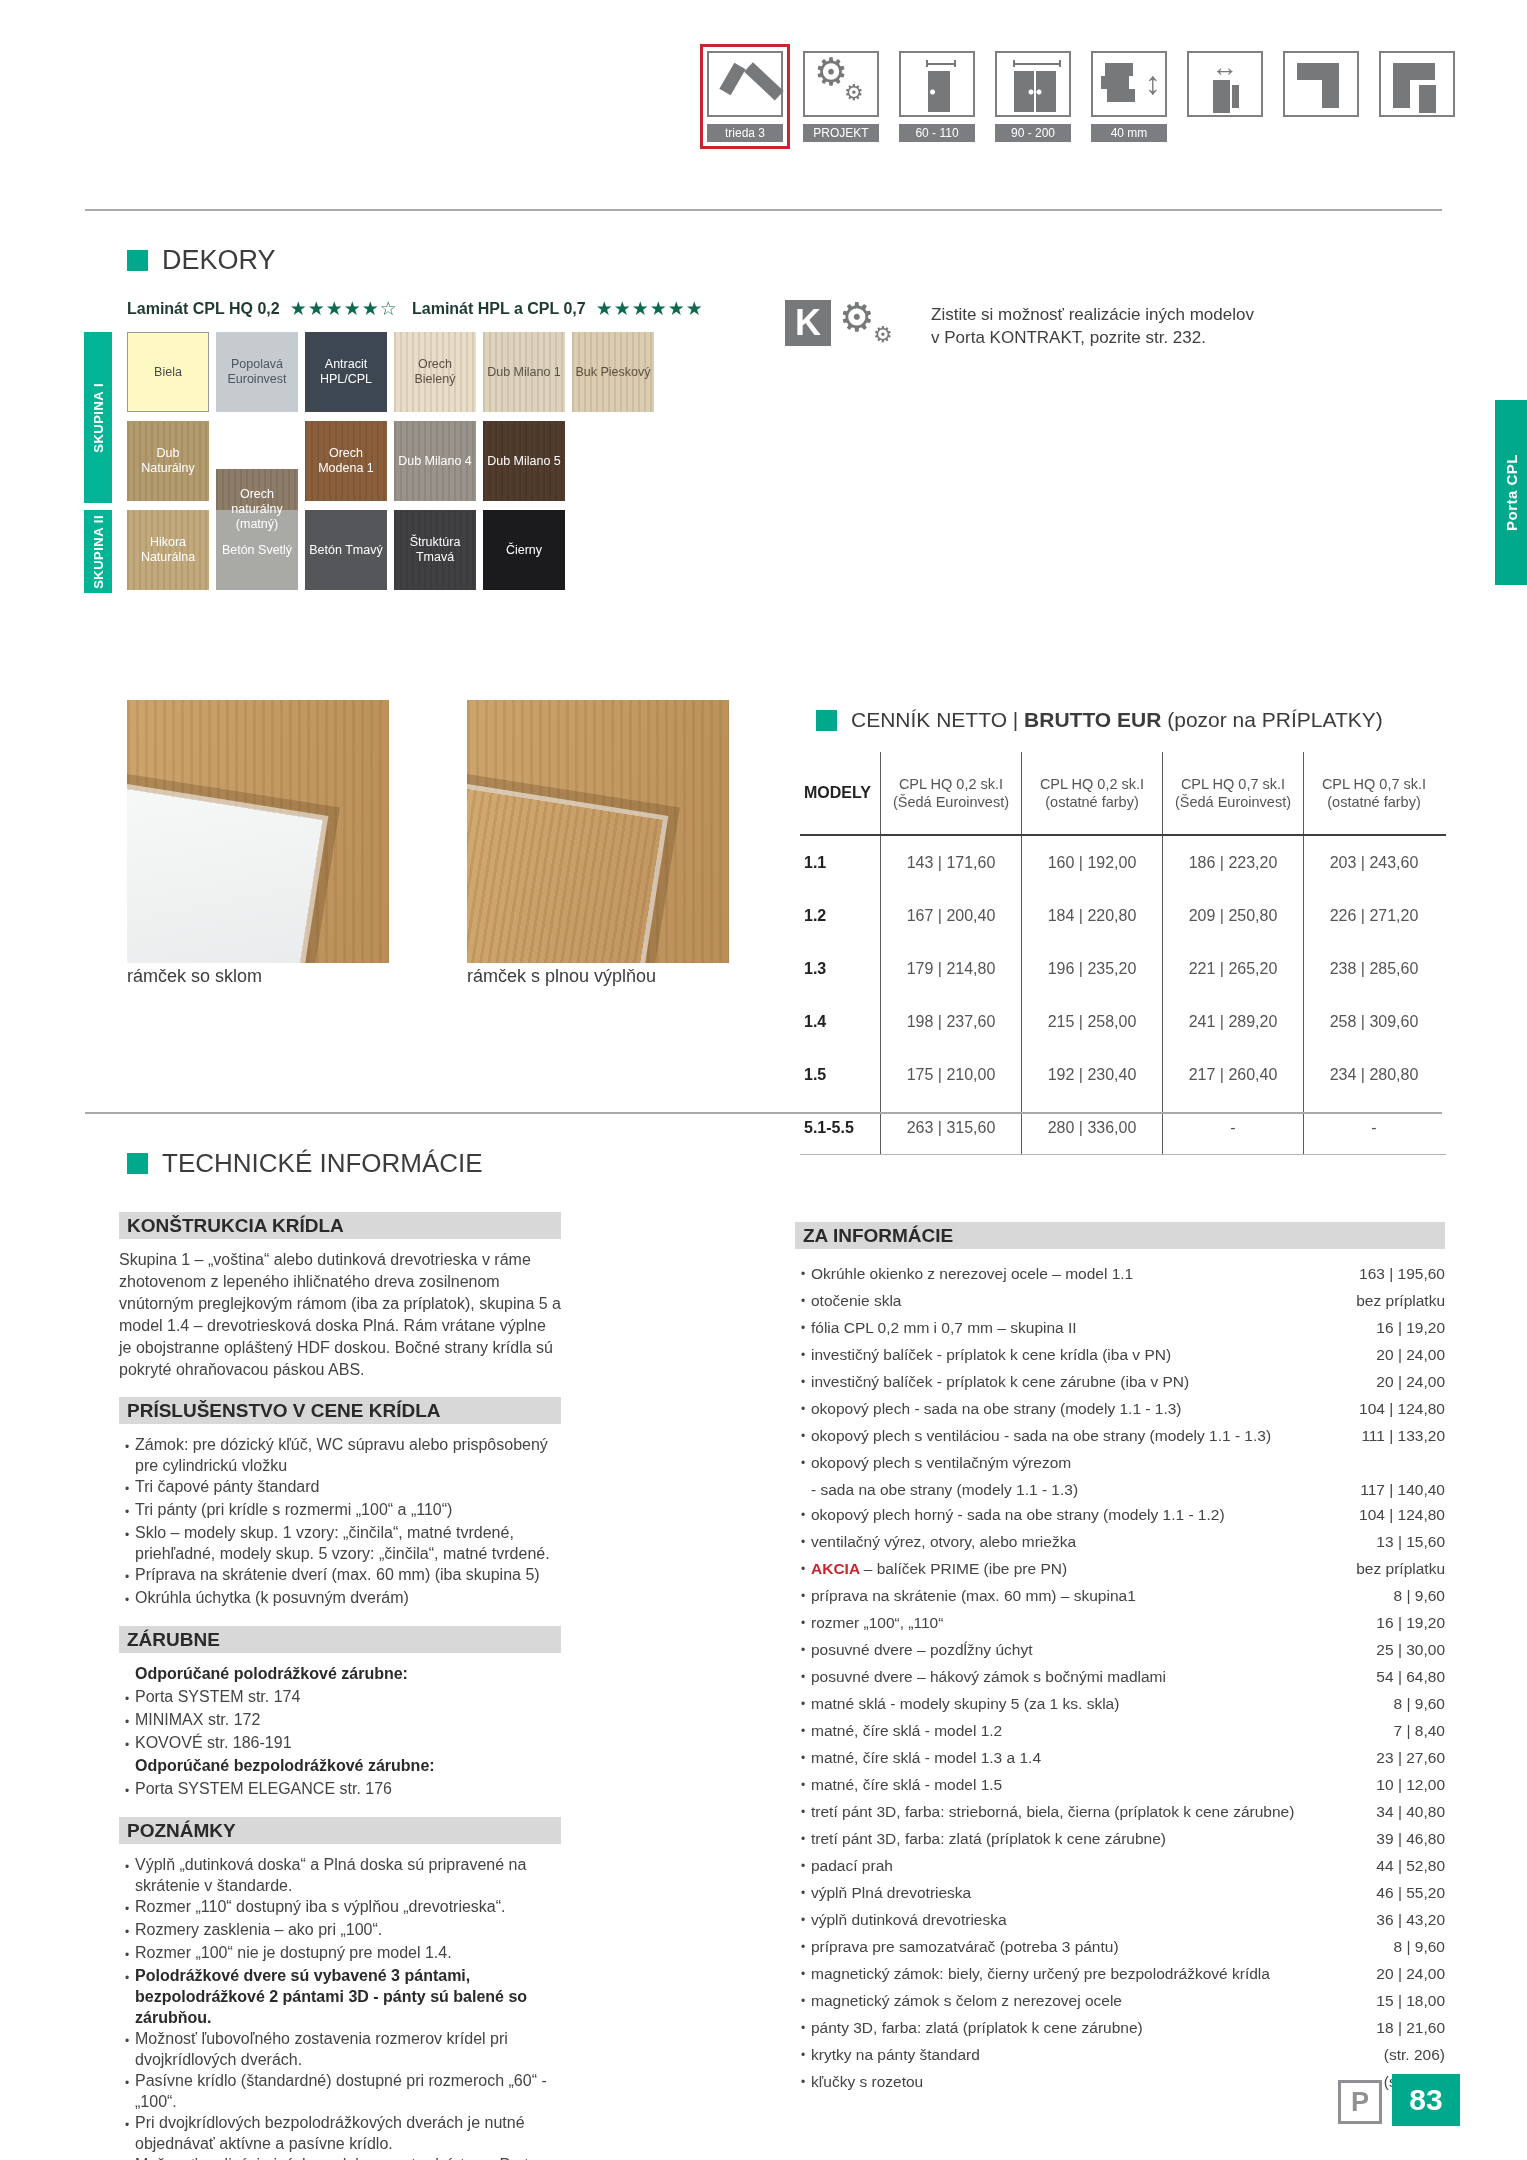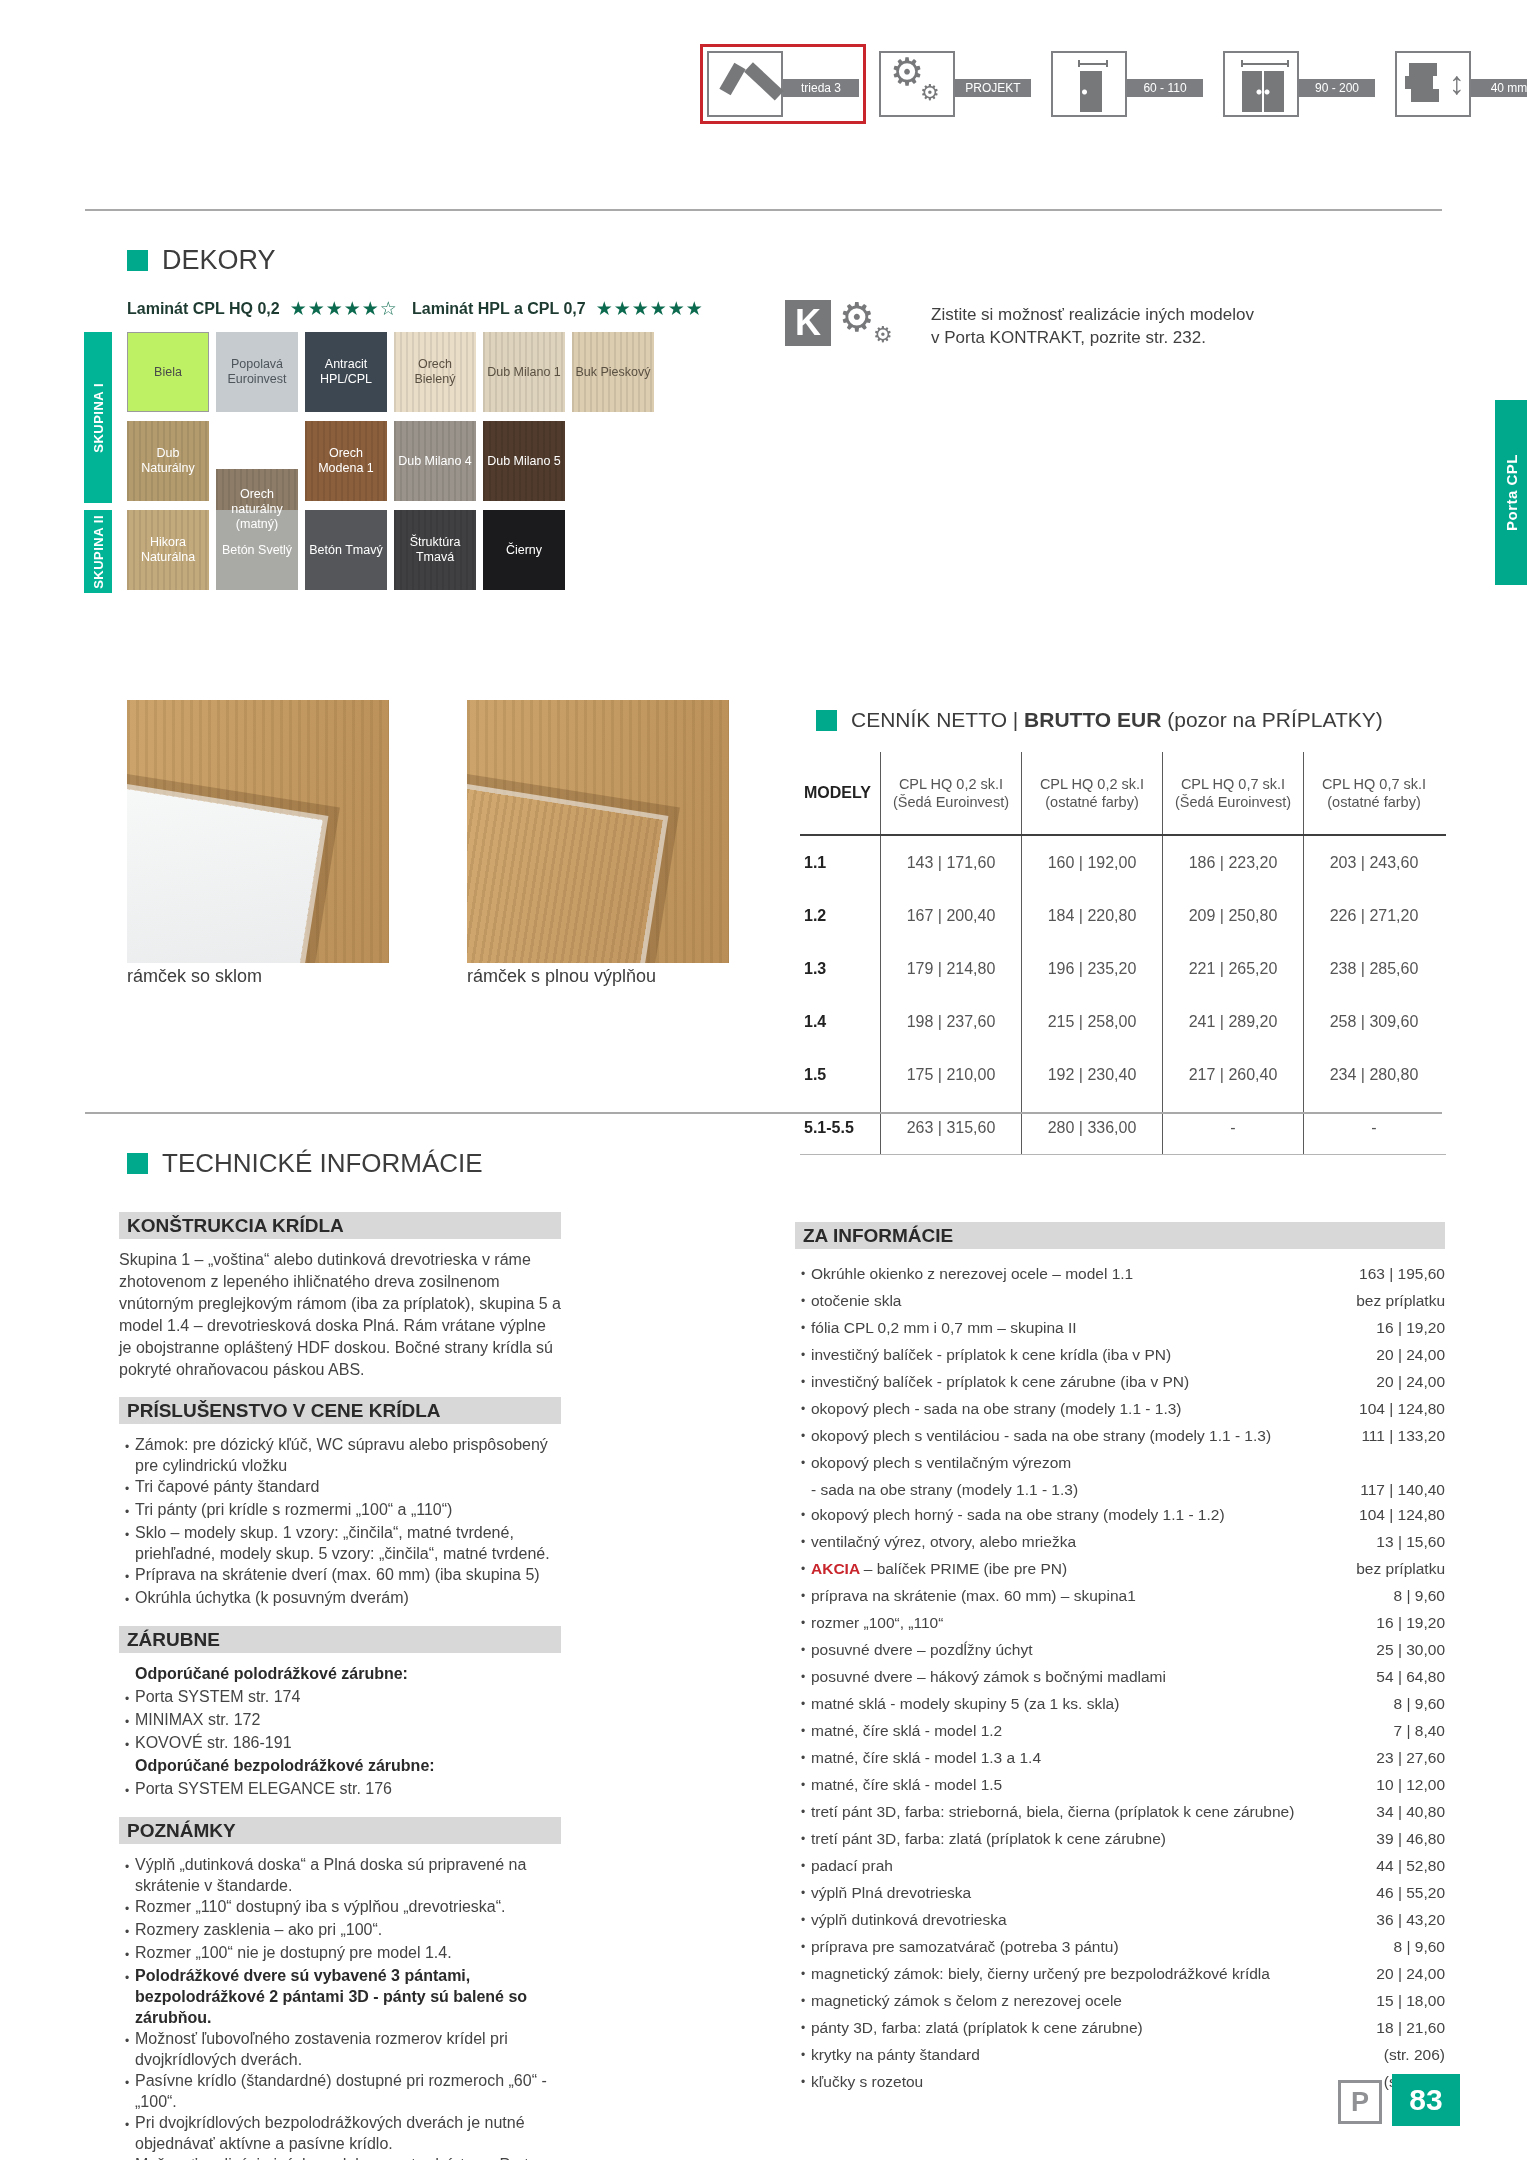--- a/index.html
+++ b/index.html
@@ -2,21 +2,21 @@
 <html><head>
 <meta charset="utf-8">
 <style>
   html,body{margin:0;padding:0;background:#e8e8e8}
   *{box-sizing:border-box}
   .page{position:relative;width:1527px;height:2160px;background:#fff;margin:0 auto;
         font-family:"Liberation Sans","DejaVu Sans",sans-serif;color:#3f3f3f;overflow:hidden}
 
   
   .icon-row{position:absolute;left:700px;top:44px;display:flex;gap:6px}
-  .icon-cell{border:3px solid transparent;padding:4px;display:flex;flex-direction:row;align-items:center}
+  .icon-cell{border:3px solid transparent;padding:4px;display:flex;flex-direction:column;align-items:center}
   .icon-cell.highlight{border-color:#c9252c}
   .glyph{width:76px;height:66px;border:2px solid #7e8083;background:#fff;position:relative}
   .icon-label{width:76px;height:18px;margin-top:7px;background:#7b7d80;color:#fff;font-size:12px;
               line-height:18px;text-align:center;white-space:nowrap}
   .icon-label:empty{visibility:hidden}
   .g-hammer::before{content:"";position:absolute;left:17px;top:11px;width:13px;height:30px;background:#76787a;transform:rotate(30deg)}
   .g-hammer::after{content:"";position:absolute;left:33px;top:14px;width:13px;height:42px;background:#76787a;transform:rotate(-47deg);transform-origin:50% 0}
   .g-gears::before{content:"⚙";position:absolute;left:9px;top:0;font-size:38px;line-height:1;color:#76787a}
   .g-gears::after{content:"⚙";position:absolute;left:39px;top:29px;font-size:22px;line-height:1;color:#76787a}
   .g-door1::before{content:"";position:absolute;left:25px;top:7px;width:26px;height:7px;border-left:2px solid #76787a;border-right:2px solid #76787a;background:linear-gradient(#76787a,#76787a) 50% 50%/100% 2px no-repeat}
@@ -192,21 +192,21 @@
 
   <div class="gbar gb1">
     <span>SKUPINA I</span>
   </div>
   <div class="gbar gb2">
     <span>SKUPINA II</span>
   </div>
 
   <div class="swatch-row r1">
 
-      <div class="swatch bordered flat" style="background-color: #bef264;">
+      <div class="swatch bordered flat" style="background-color: #fef9c3;">
         <span class="sw-label" style="color: rgb(74, 74, 74);">Biela</span>
       </div>
 
       <div class="swatch flat" style="background-color: rgb(197, 203, 207);">
         <span class="sw-label" style="color: rgb(78, 86, 92);">Popolavá Euroinvest</span>
       </div>
 
       <div class="swatch flat" style="background-color: rgb(61, 71, 82);">
         <span class="sw-label" style="color: rgb(255, 255, 255);">Antracit HPL/CPL</span>
       </div>

